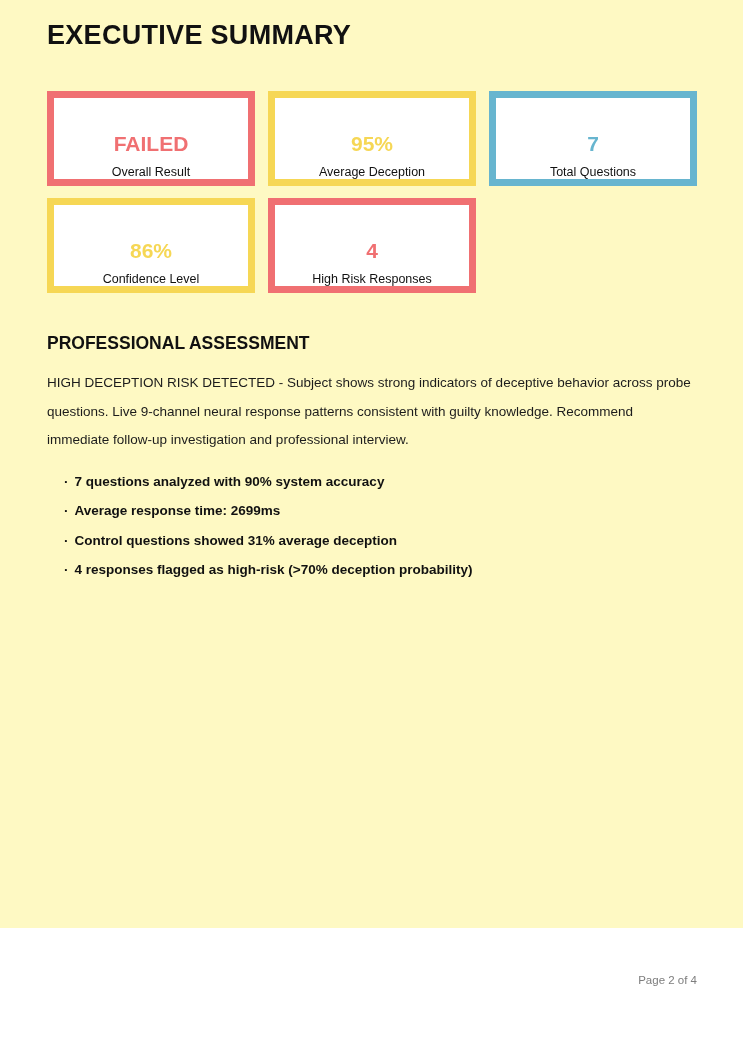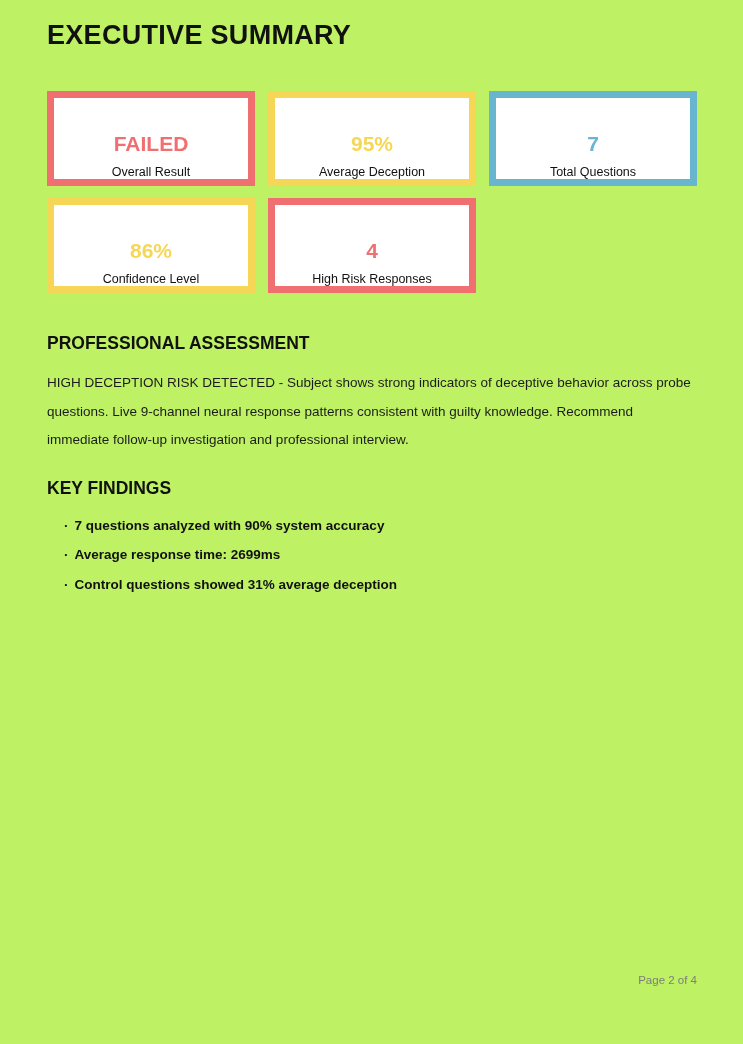--- a/index.html
+++ b/index.html
@@ -6,23 +6,23 @@
   html, body { background: #ffffff; }
   body {
     width: 743px; height: 1044px;
     font-family: "Liberation Sans", sans-serif;
     color: #111111;
     position: relative;
     overflow: hidden;
   }
   .page {
     position: relative;
-    width: 743px; height: 1044px;
+    width: 743px; height: 928px;
     padding: 20px 46px 0 47px;
-    background: #bef264;
+    background: #fef9c3;
   }
   .page-title {
     font-size: 27px;
     font-weight: bold;
     letter-spacing: 0.3px;
     color: #111111;
   }
   .cards {
     margin-top: 40px;
     display: grid;
@@ -120,29 +120,31 @@
     <div class="card" style="border-color: rgb(240, 112, 114);">
       <div class="card-value" style="color: rgb(240, 112, 114);">4</div>
       <div class="card-label">High Risk Responses</div>
     </div>
 
   </div>
 
   <h2 class="section-heading assessment-heading">PROFESSIONAL ASSESSMENT</h2>
   <p class="assessment-body">HIGH DECEPTION RISK DETECTED - Subject shows strong indicators of deceptive behavior across probe questions. Live 9-channel neural response patterns consistent with guilty knowledge. Recommend immediate follow-up investigation and professional interview.</p>
 
-  <h2 class="section-heading findings-heading">KEY FINDINGS</h2>
 
   <ul class="findings-list">
     <li>
       <span class="bullet">·</span><span>7 questions analyzed with 90% system accuracy</span>
     </li>
     <li>
       <span class="bullet">·</span><span>Average response time: 2699ms</span>
     </li>
     <li>
       <span class="bullet">·</span><span>Control questions showed 31% average deception</span>
     </li>
+    <li>
+      <span class="bullet">·</span><span>4 responses flagged as high-risk (&gt;70% deception probability)</span>
+    </li>
   </ul>
 
   <div class="page-footer">Page 2 of 4</div>
 
 </div>
 
 </body></html>

